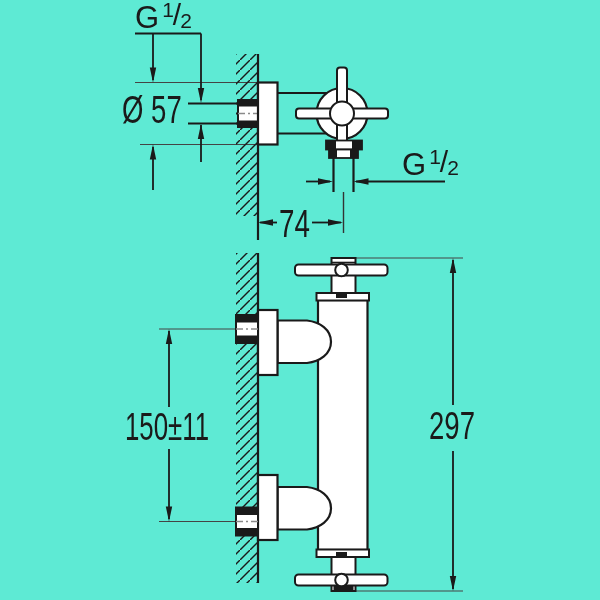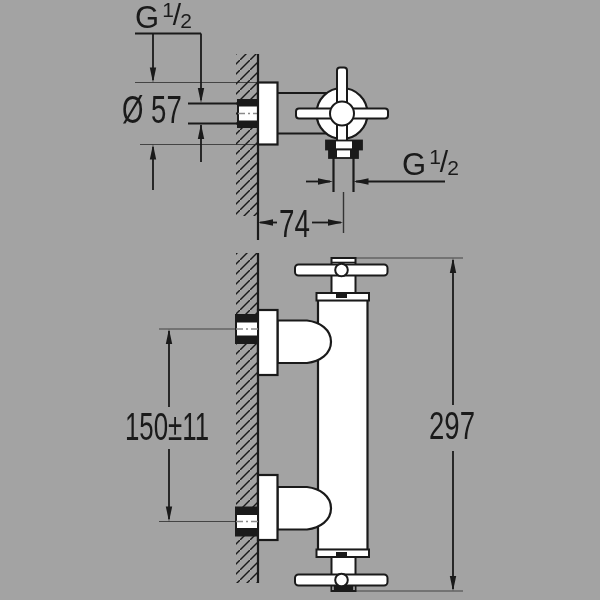--- a/index.html
+++ b/index.html
@@ -1,16 +1,16 @@
 <!DOCTYPE html>
 <html><head>
 <meta charset="utf-8">
 <style>
   html,body{margin:0;padding:0;background:#fff;}
-  #stage{position:relative;width:600px;height:600px;background:#a3a3a3;overflow:hidden;
+  #stage{position:relative;width:600px;height:600px;background:#5eead4;overflow:hidden;
          font-family:"Liberation Sans", sans-serif;}
   #stage svg{position:absolute;left:0;top:0;}
   .dim-label{position:absolute;color:#1a1a1a;line-height:1;white-space:nowrap;
              font-family:"Liberation Sans", sans-serif;}
   .num{font-size:38px;transform-origin:left top;}
   .frac{font-size:31px;}
   .frac .sup{font-size:21px;position:relative;top:-11px;margin-left:3px;}
   .frac .slash{font-size:30px;position:relative;top:-3px;margin:0 -1px;}
   .frac .den{font-size:21px;position:relative;top:0;}
 </style>

